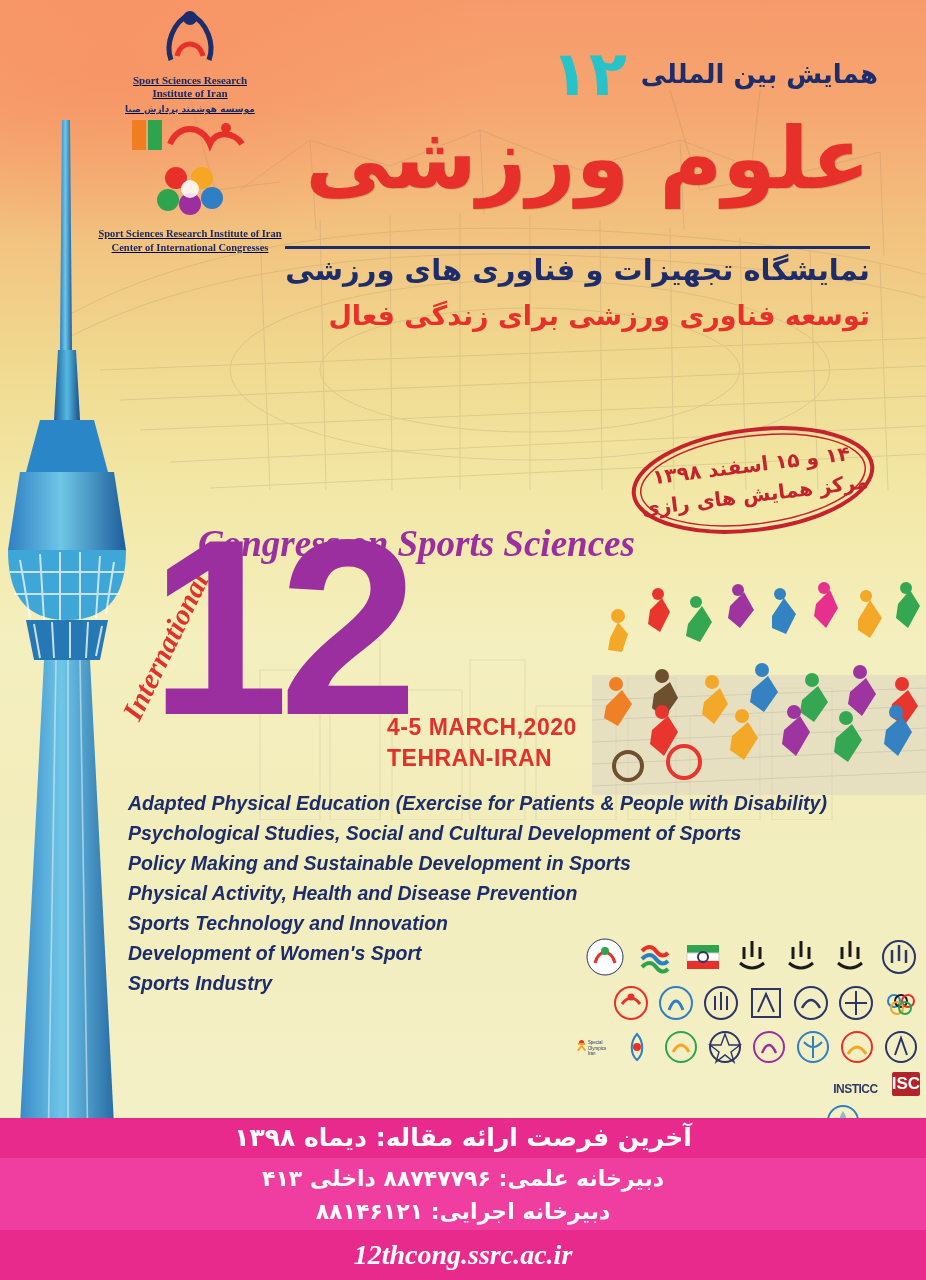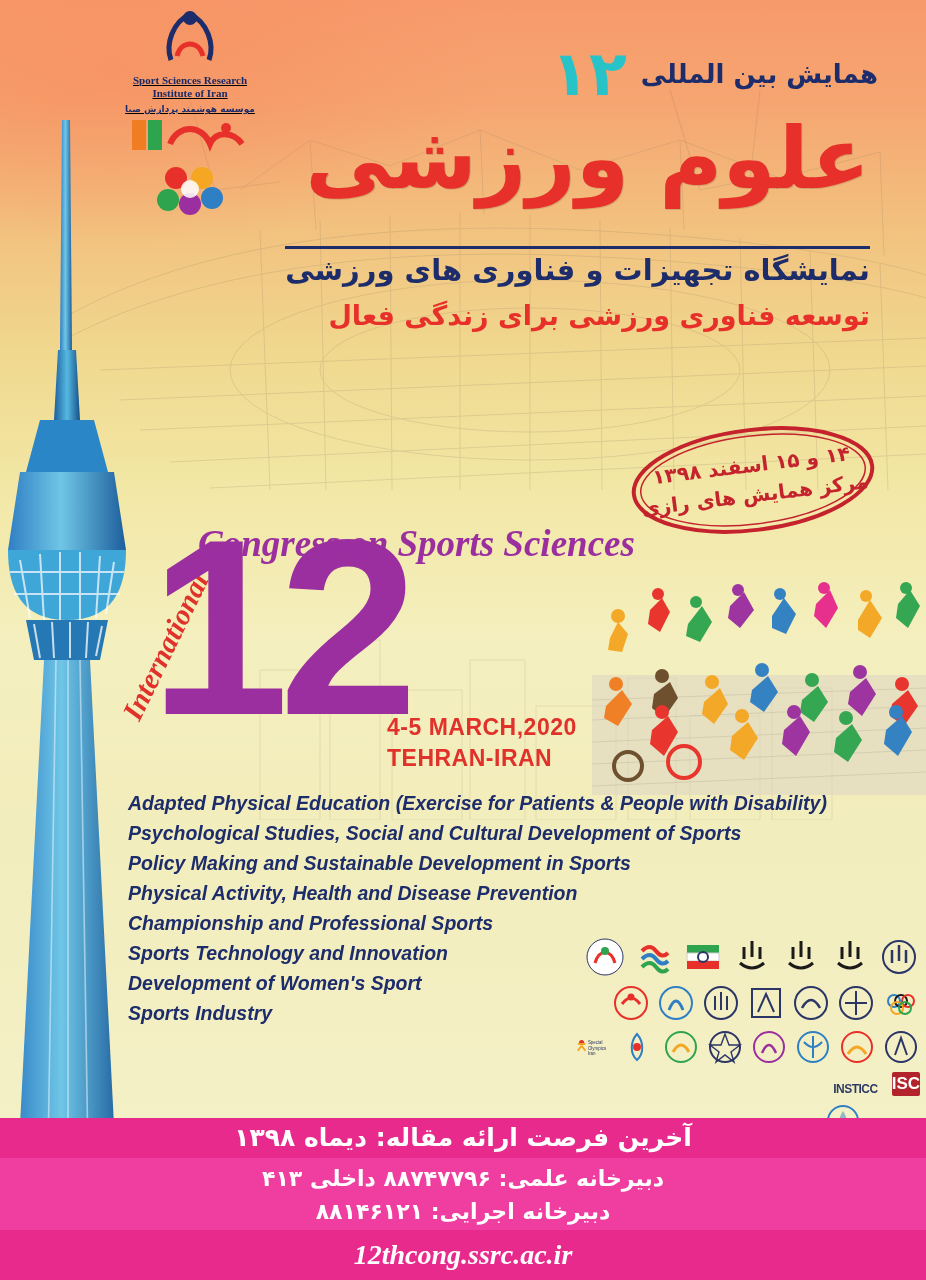--- a/index.html
+++ b/index.html
@@ -411,20 +411,21 @@
     </div>
 
     <svg width="72" height="58" viewBox="0 0 72 58">
       <circle cx="22" cy="16" r="11" fill="#e8302a"></circle>
       <circle cx="48" cy="16" r="11" fill="#f5a623"></circle>
       <circle cx="14" cy="38" r="11" fill="#2fa44f"></circle>
       <circle cx="36" cy="42" r="11" fill="#9b2fa0"></circle>
       <circle cx="58" cy="36" r="11" fill="#2f7fc4"></circle>
       <circle cx="36" cy="27" r="9" fill="#ffffff" opacity=".85"></circle>
     </svg>
+    <div class="logo-cap2">Sport Sciences Research Institute of Iran<br>Center of International Congresses</div>
   </div>
 
   <div class="fa-top">
     <span class="fa-top-label">همایش بین المللی</span>
     <span class="fa-12">۱۲</span>
   </div>
 
   <div class="fa-title">علوم ورزشی</div>
 
   <div class="fa-sub1">
@@ -510,21 +511,20 @@
       <circle cx="304" cy="132" r="7" fill="#2f7fc4"></circle>
     </g>
   </svg>
 
   <div class="topics">
     <ul>
       <li>Adapted Physical Education (Exercise for Patients &amp; People with Disability)</li>
       <li>Psychological Studies, Social and Cultural Development of Sports</li>
       <li>Policy Making and Sustainable Development in Sports</li>
       <li>Physical Activity, Health and Disease Prevention</li>
-      <li>Championship and Professional Sports</li>
       <li>Sports Technology and Innovation</li>
       <li>Development of Women's Sport</li>
       <li>Sports Industry</li>
     </ul>
   </div>
 
   <div class="sponsors">
     <div class="spon-row">
       <div class="spon">
         <svg viewBox="0 0 40 40" width="40" height="40">

